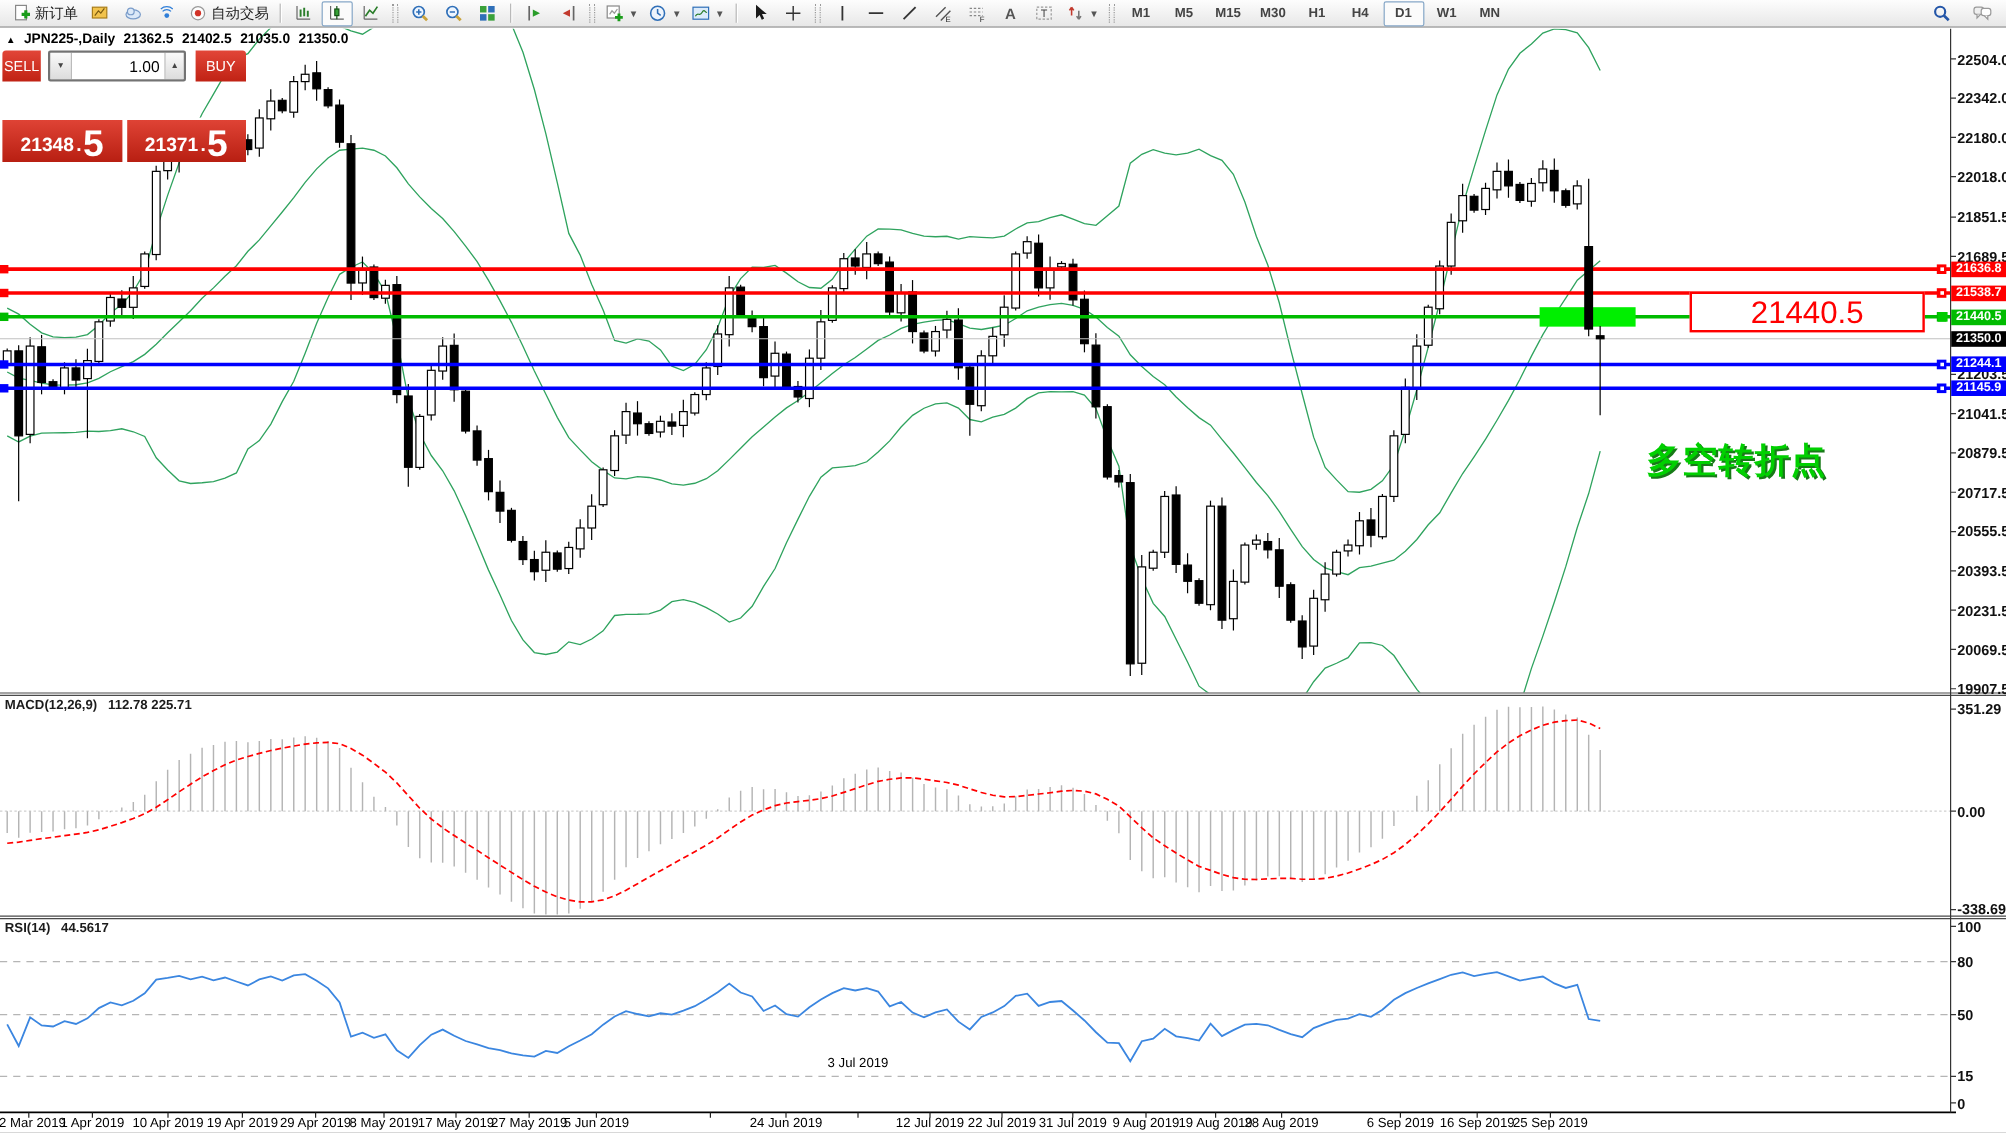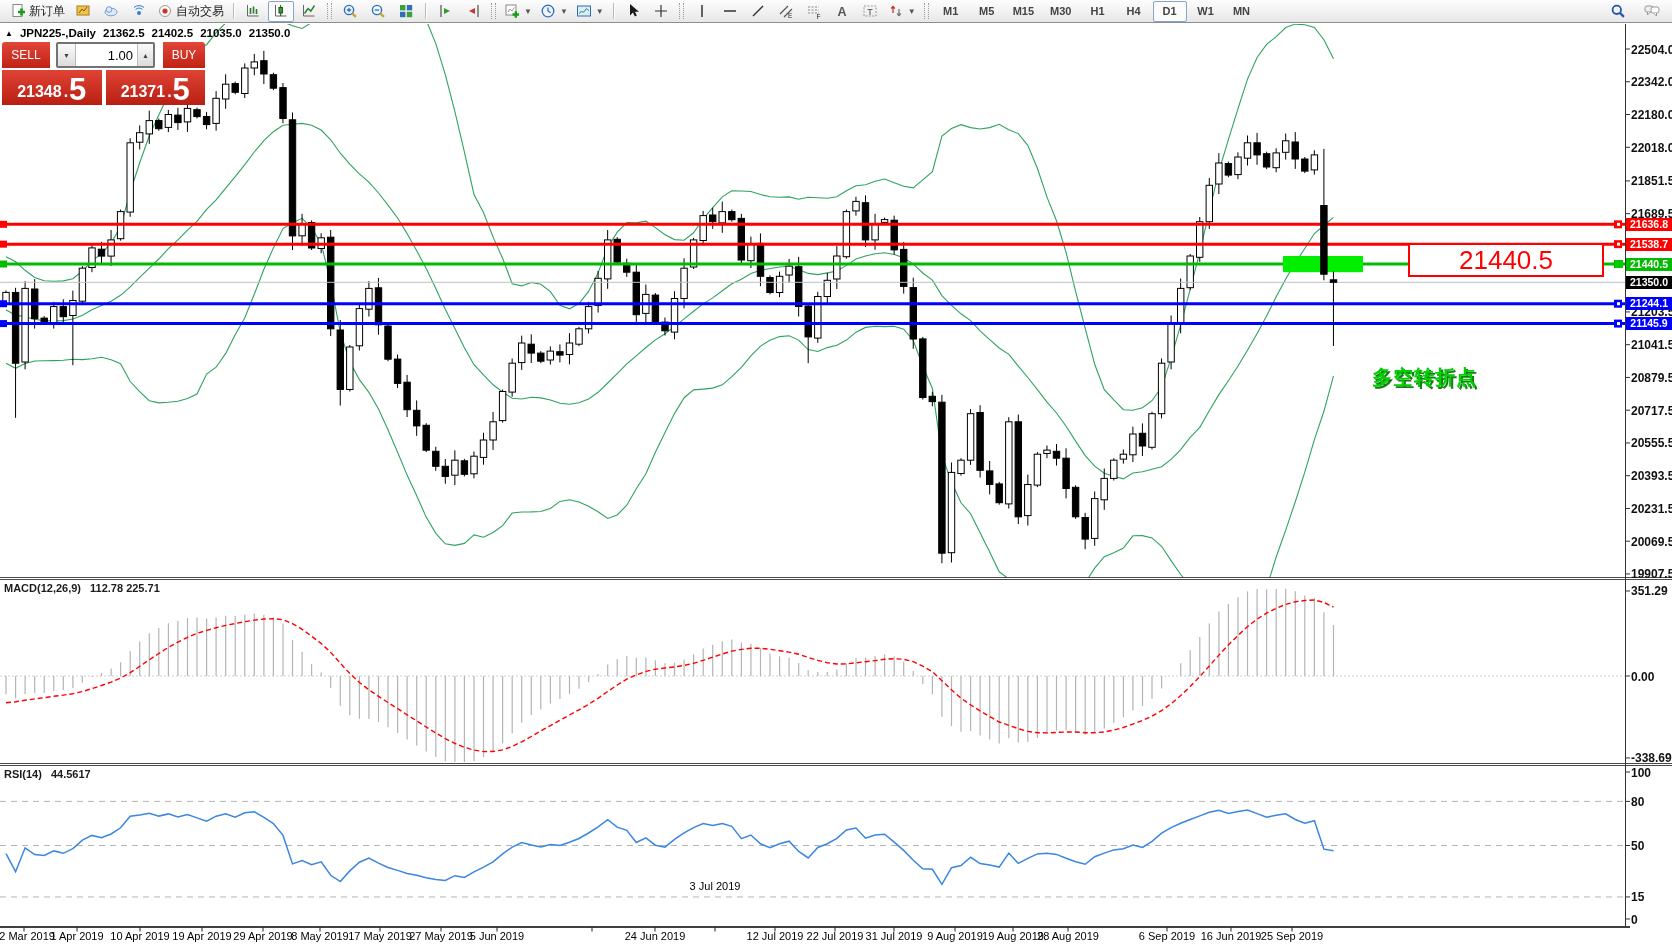--- a/index.html
+++ b/index.html
@@ -27,37 +27,37 @@
   .alabel{position:absolute;left:1626px;width:46px;height:13px;line-height:13px;text-align:center;
           font-size:10.5px;font-weight:bold;color:#fff;}
   .dlab{position:absolute;top:930px;font-size:11px;color:#000;transform:translateX(-50%);white-space:nowrap;}
   .chart-title{position:absolute;left:5px;top:27px;display:flex;align-items:center;gap:7px;
                font-size:11.5px;font-weight:bold;color:#000;}
   .chart-title .tri{font-size:8px;}
   .pane-label{position:absolute;left:4px;font-size:11px;font-weight:bold;color:#1c1c1c;display:flex;gap:9px;}
   .callout{position:absolute;left:1408px;top:243px;width:192px;height:30px;background:#fff;
            border:2px solid #ff0000;color:#ff0000;font-size:26px;
            display:flex;align-items:center;justify-content:center;}
-  .annotation{position:absolute;left:1372px;top:364px;font-size:20px;font-weight:bold;color:#00d000;
+  .annotation{position:absolute;left:1372px;top:364px;font-size:29px;font-weight:bold;color:#00d000;
               text-shadow:2px 2px 0 #187a18;letter-spacing:1px;white-space:nowrap;}
   .axis-hot{position:absolute;background:transparent;}
   
   .trade-panel{position:absolute;left:2px;top:42px;width:203px;z-index:4;}
   .tp-row1{display:flex;height:26px;}
-  .tp-sell,.tp-buy{width:48px;color:#fff;font-size:12px;display:flex;align-items:center;justify-content:center;
+  .tp-sell,.tp-buy{width:32px;color:#fff;font-size:12px;display:flex;align-items:center;justify-content:center;
      background:linear-gradient(#e24638,#c02214);}
   .tp-sell{border-radius:3px 0 0 0;margin-right:6px;}
   .tp-buy{border-radius:0 3px 0 0;margin-left:8px;width:42px;}
   .tp-vol{flex:1;display:flex;border:2px solid #737373;background:#fff;border-radius:2px;overflow:hidden;}
   .tp-dd{width:17px;background:linear-gradient(#fafafa,#dcdcdc);border-right:1px solid #bbb;
      display:flex;align-items:center;justify-content:center;font-size:7px;color:#444;}
   .tp-input{flex:1;border:0;outline:0;text-align:right;font-size:13px;font-family:inherit;padding:0 4px 0 0;min-width:10px;}
   .tp-spin{width:15px;background:linear-gradient(#fafafa,#dcdcdc);border-left:1px solid #bbb;
      display:flex;align-items:center;justify-content:center;font-size:7px;color:#444;}
-  .tp-row2{display:flex;height:37px;}
+  .tp-row2{display:flex;height:37px;margin-top:30px;}
   .tp-price{flex:1;background:linear-gradient(#df4335,#b81f12);border-top:2px solid #fff;color:#fff;
      display:flex;align-items:flex-end;justify-content:center;padding-bottom:2px;}
   .tp-price:first-child{margin-right:4px;}
   .tp-main{font-size:16px;font-weight:bold;line-height:1;margin-bottom:3px;}
   .tp-dot{font-size:16px;font-weight:bold;line-height:1;margin:0 1px 3px 2px;}
   .tp-pip{font-size:31px;font-weight:bold;line-height:0.85;}
 </style>
 </head>
 <body>
 
@@ -940,16 +940,16 @@
       <div class="dlab" style="top: 930px; left: 592px; margin-top: 44px;">14 Jun 2019</div>
       <div class="dlab" style="top: 930px; left: 655px;">24 Jun 2019</div>
       <div class="dlab" style="top: 880px; left: 715px;">3 Jul 2019</div>
       <div class="dlab" style="top: 930px; left: 775px;">12 Jul 2019</div>
       <div class="dlab" style="top: 930px; left: 835px;">22 Jul 2019</div>
       <div class="dlab" style="top: 930px; left: 894px;">31 Jul 2019</div>
       <div class="dlab" style="top: 930px; left: 955px;">9 Aug 2019</div>
       <div class="dlab" style="top: 930px; left: 1013px;">19 Aug 2019</div>
       <div class="dlab" style="top: 930px; left: 1068px;">28 Aug 2019</div>
       <div class="dlab" style="top: 930px; left: 1167px;">6 Sep 2019</div>
-      <div class="dlab" style="top: 930px; left: 1231px;">16 Jun 2019</div>
+      <div class="dlab" style="top: 930px; left: 1231px;">16 Sep 2019</div>
       <div class="dlab" style="top: 930px; left: 1292px;">25 Sep 2019</div>
     </div>
 </div>
 
 </body></html>

